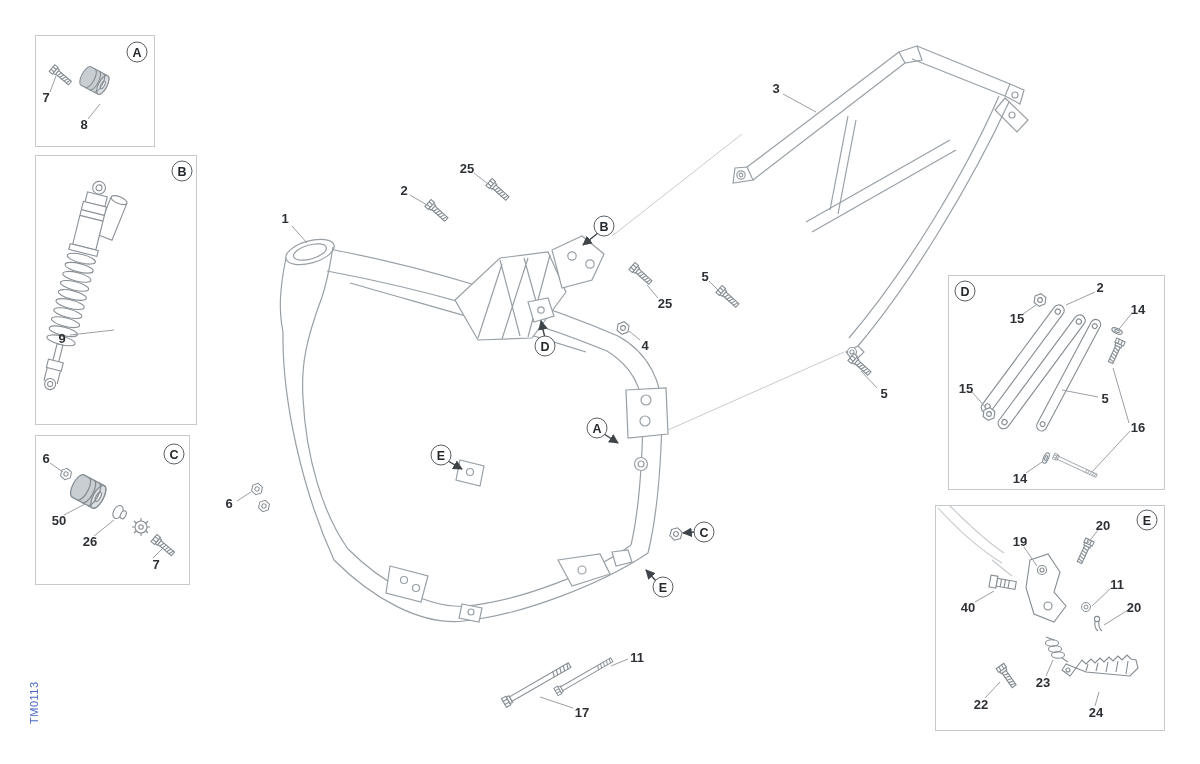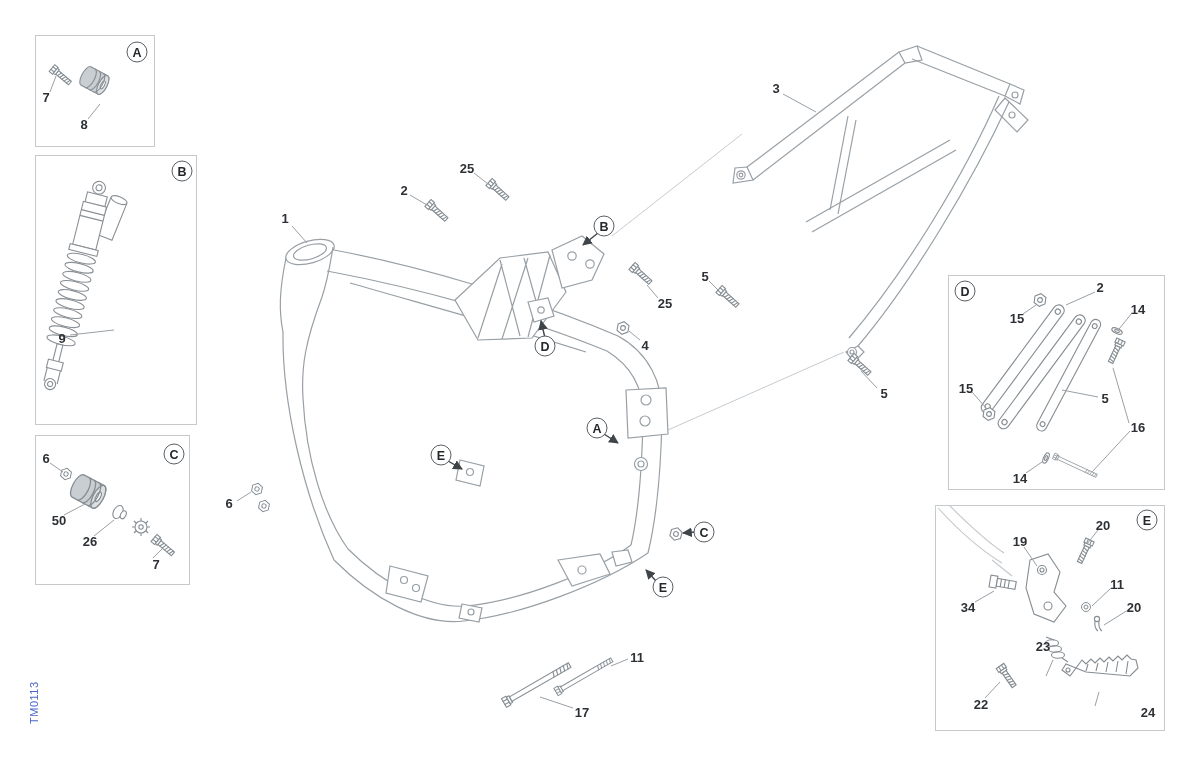--- a/index.html
+++ b/index.html
@@ -334,22 +334,22 @@
   <div class="lbl" style="left:1017px;top:318px">15</div>
   <div class="lbl" style="left:1100px;top:287px">2</div>
   <div class="lbl" style="left:1138px;top:309px">14</div>
   <div class="lbl" style="left:1105px;top:398px">5</div>
   <div class="lbl" style="left:1138px;top:427px">16</div>
   <div class="lbl" style="left:966px;top:388px">15</div>
   <div class="lbl" style="left:1020px;top:478px">14</div>
 
   <div class="lbl" style="left:1103px;top:525px">20</div>
   <div class="lbl" style="left:1020px;top:541px">19</div>
-  <div class="lbl" style="left:968px;top:607px">34</div>
+  <div class="lbl" style="left:968px;top:607px">40</div>
   <div class="lbl" style="left:1117px;top:584px">11</div>
   <div class="lbl" style="left:1134px;top:607px">20</div>
-  <div class="lbl" style="left:1043px;top:646px">23</div>
+  <div class="lbl" style="left:1043px;top:682px">23</div>
   <div class="lbl" style="left:981px;top:704px">22</div>
-  <div class="lbl" style="left:1148px;top:712px">24</div>
+  <div class="lbl" style="left:1096px;top:712px">24</div>
 
   <div class="wm">TM0113</div>
 
 </div>
 
 </body></html>

